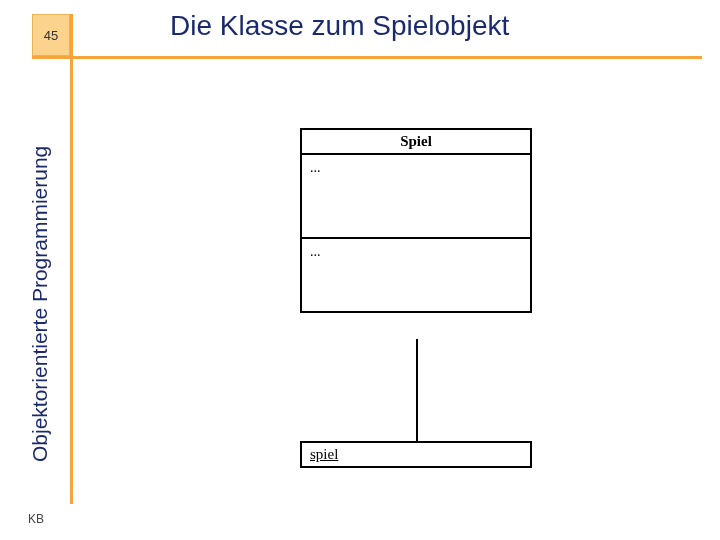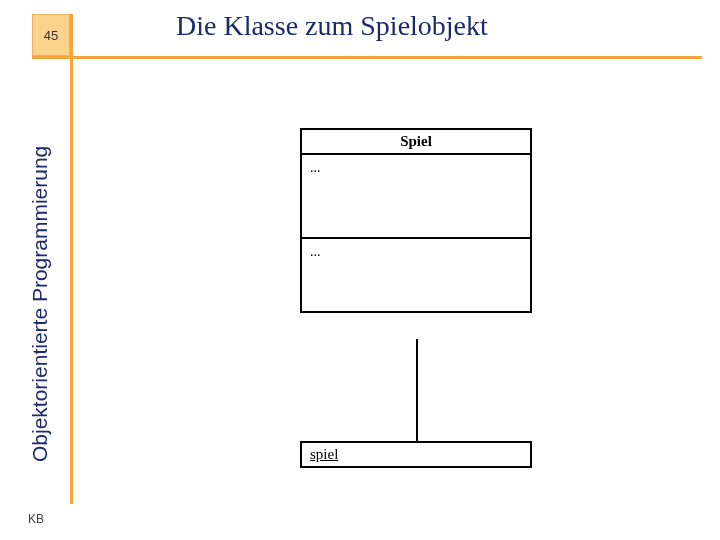--- a/index.html
+++ b/index.html
@@ -12,22 +12,22 @@
 
   
   .slidenum {
     position: absolute; left: 32px; top: 14px; width: 38px; height: 42px;
     background: #fbd38d; border: 1px solid #e8b45a;
     display: flex; align-items: center; justify-content: center;
     font-family: Verdana, Arial, sans-serif; font-size: 13px; color: #333;
   }
 
   .title {
-    position: absolute; left: 176px; top: 10px;
-    font-family: Liberation Serif, serif; font-size: 28px; color: #1a2a6c;
+    position: absolute; left: 170px; top: 10px;
+    font-family: Liberation Sans, sans-serif; font-size: 28px; color: #1a2a6c;
     font-weight: 400;
   }
 
   .side-label {
     position: absolute; left: 28px; top: 462px;
     transform: rotate(-90deg); transform-origin: left top;
     font-family: Verdana, Arial, sans-serif; font-size: 21px; color: #1a2a6c;
     white-space: nowrap;
   }
 

